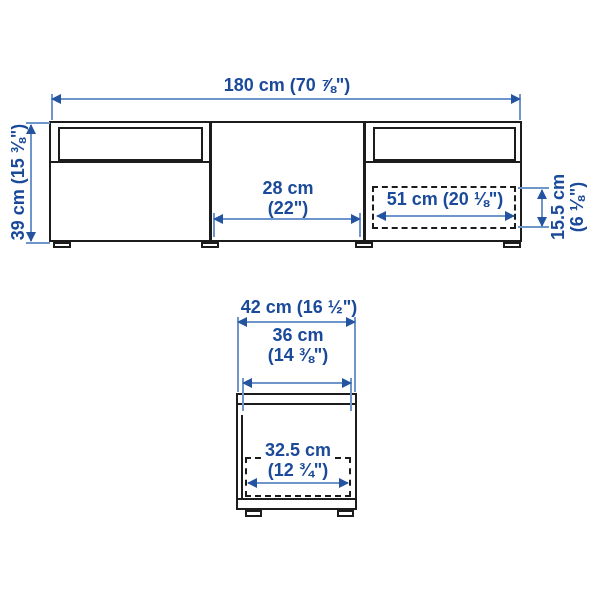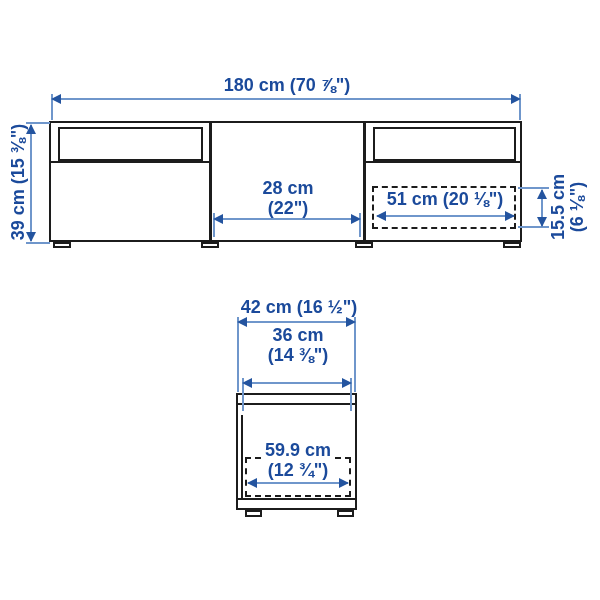--- a/index.html
+++ b/index.html
@@ -100,17 +100,17 @@
   <div class="s extl" style="left:242px;top:378px;width:2px;height:33px;"></div>
   <div class="s extl" style="left:350px;top:378px;width:2px;height:33px;"></div>
   <div class="harrow" style="left:243px;top:382px;width:108px;"></div>
   <div class="lbl" style="left:298px;top:345px;">
     <div>36 cm</div>
     <div>(14 ⅜")</div>
   </div>
 
   <div class="harrow" style="left:248px;top:482px;width:100px;"></div>
   <div class="lbl bg" style="left:298px;top:460px;">
-    <div>59.9 cm</div>
+    <div>32.5 cm</div>
     <div>(12 ¾")</div>
   </div>
 
 </div>
 
 </body></html>

